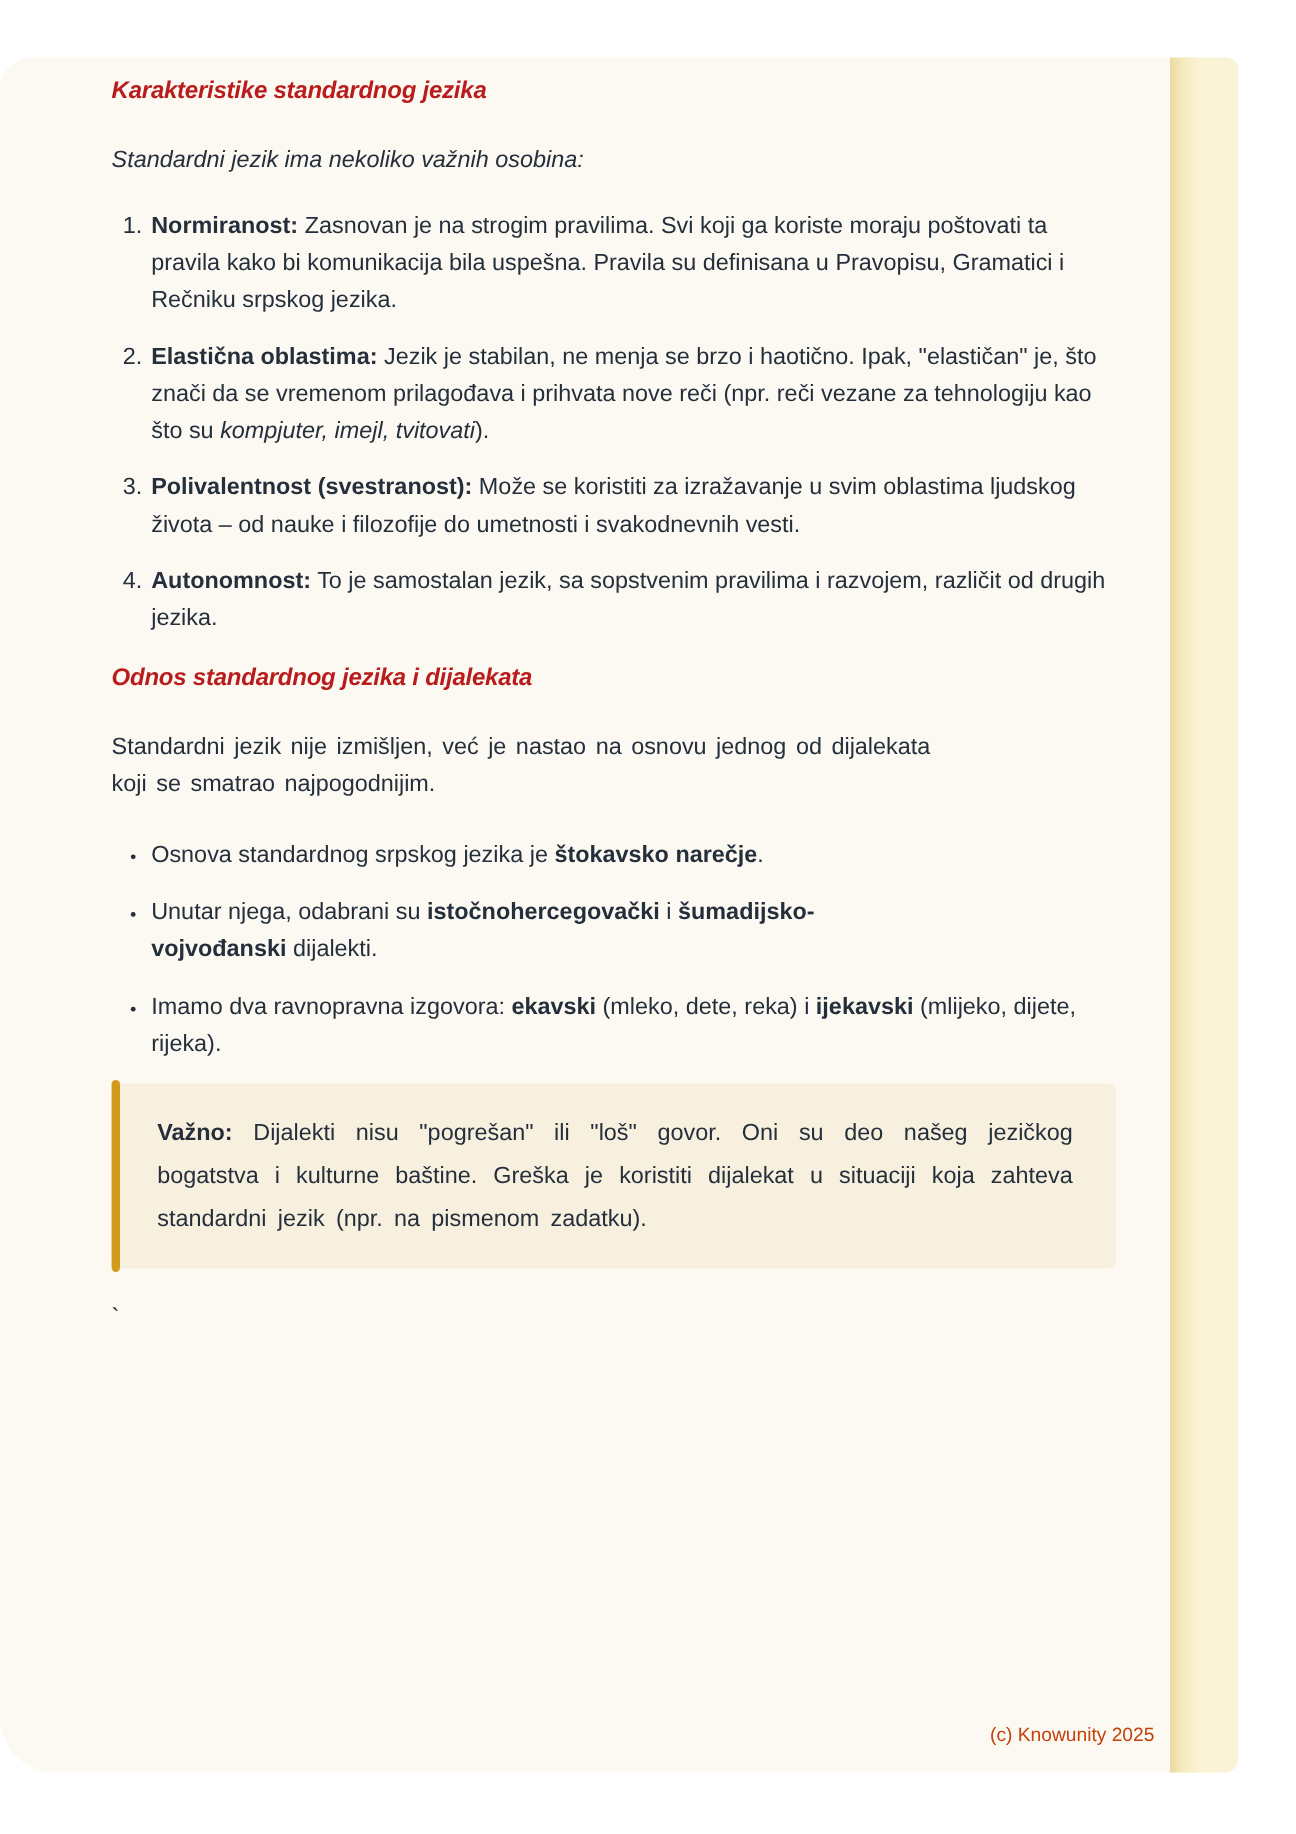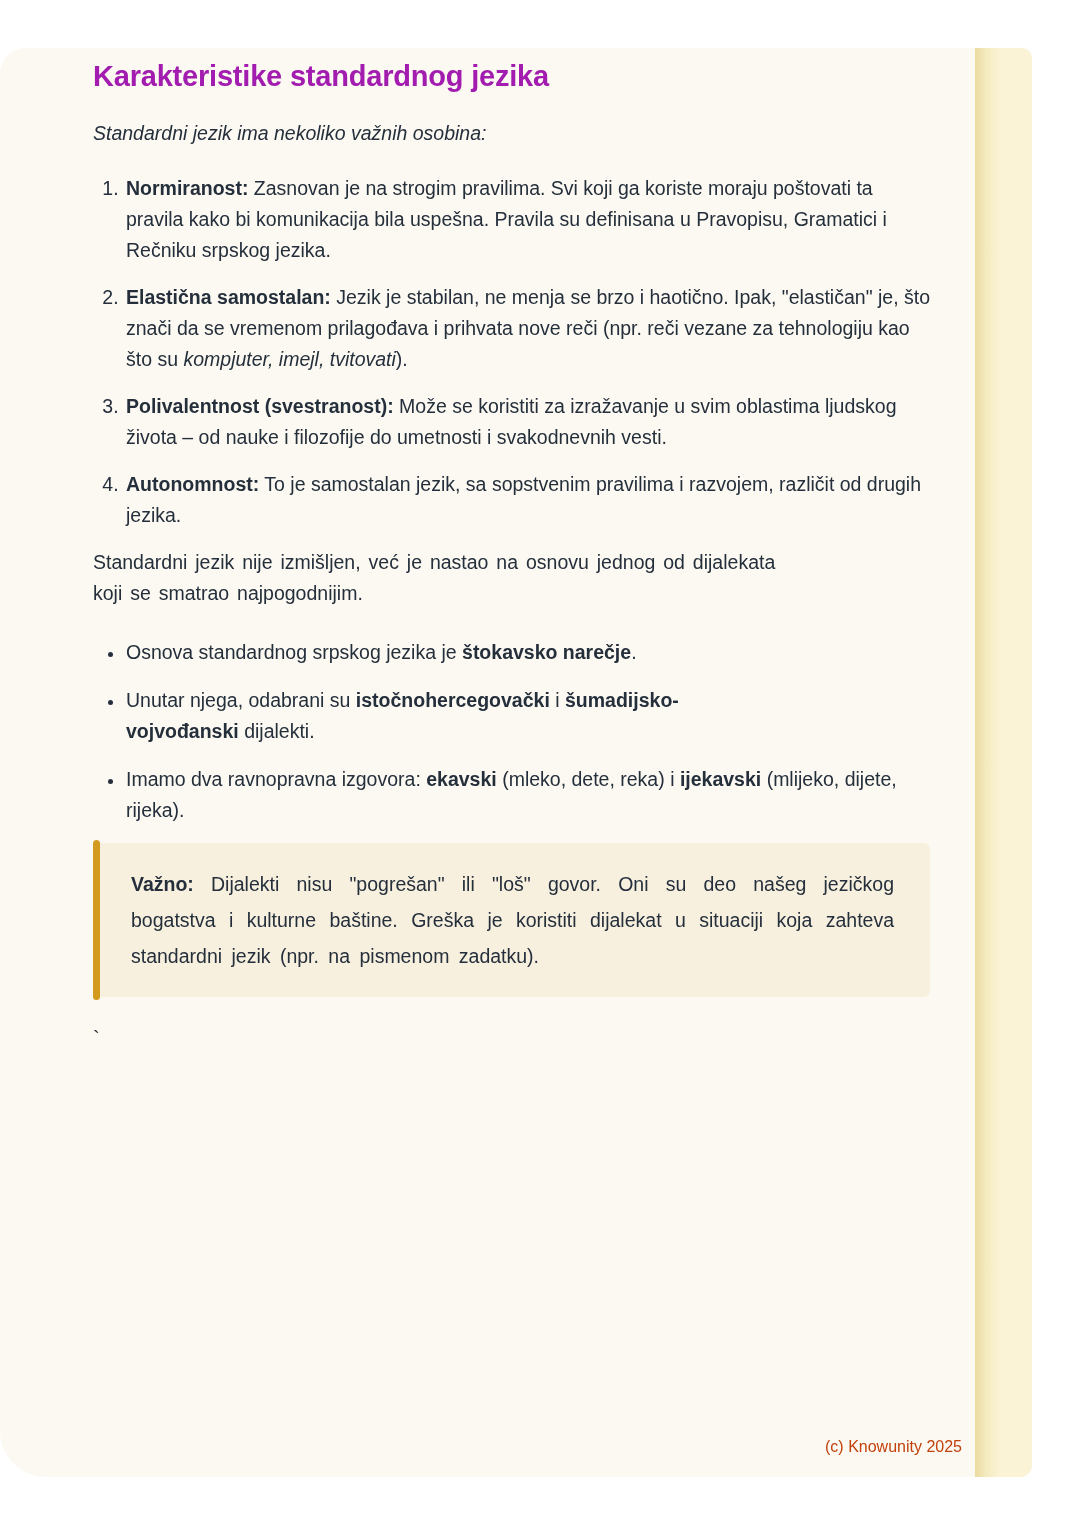--- a/index.html
+++ b/index.html
@@ -25,26 +25,27 @@
     border-radius: 0 10px 12px 0;
   }
   .content {
     position: relative;
     padding: 10px 102px 0 93px;
     color: #252F3C;
     font-size: 19.5px;
     line-height: 31px;
   }
   h1.section-heading {
-    color: #a21caf;
-    font-size: 29px;
+    color: #b91c1c;
+    font-size: 20px;
     line-height: 36px;
     font-weight: bold;
     letter-spacing: -0.2px;
     margin: 0 0 24px 0;
+    font-style: italic;
   }
   p.intro { margin: 0 0 24px 0; font-style: italic; }
   ol.numbered-list {
     margin: 0 0 16px 0;
     padding-left: 31px;
   }
   ol.numbered-list > li { margin-bottom: 16px; padding-left: 2px; }
   ul.bullet-list {
     margin: 28px 0 0 0;
     padding-left: 31px;
@@ -99,25 +100,26 @@
   <div class="edge-strip"></div>
 
   <div class="content">
 
     <h1 class="section-heading">Karakteristike standardnog jezika</h1>
 
     <p class="intro">Standardni jezik ima nekoliko važnih osobina:</p>
 
     <ol class="numbered-list">
       <li><span class="seg-bold">Normiranost:</span><span class="seg-normal"> Zasnovan je na strogim pravilima. Svi koji ga koriste moraju poštovati ta pravila kako bi komunikacija bila uspešna. Pravila su definisana u Pravopisu, Gramatici i Rečniku srpskog jezika.</span></li>
-      <li><span class="seg-bold">Elastična samostalan:</span><span class="seg-normal"> Jezik je stabilan, ne menja se brzo i haotično. Ipak, "elastičan" je, što znači da se vremenom prilagođava i prihvata nove reči (npr. reči vezane za tehnologiju kao što su </span><span class="seg-italic">kompjuter, imejl, tvitovati</span><span class="seg-normal">).</span></li>
+      <li><span class="seg-bold">Elastična oblastima:</span><span class="seg-normal"> Jezik je stabilan, ne menja se brzo i haotično. Ipak, "elastičan" je, što znači da se vremenom prilagođava i prihvata nove reči (npr. reči vezane za tehnologiju kao što su </span><span class="seg-italic">kompjuter, imejl, tvitovati</span><span class="seg-normal">).</span></li>
       <li><span class="seg-bold">Polivalentnost (svestranost):</span><span class="seg-normal"> Može se koristiti za izražavanje u svim oblastima ljudskog života – od nauke i filozofije do umetnosti i svakodnevnih vesti.</span></li>
       <li><span class="seg-bold">Autonomnost:</span><span class="seg-normal"> To je samostalan jezik, sa sopstvenim pravilima i razvojem, različit od drugih jezika.</span></li>
     </ol>
 
+    <h1 class="section-heading">Odnos standardnog jezika i dijalekata</h1>
 
     <p class="justified"><span class="seg-normal">Standardni jezik nije izmišljen, već je nastao na osnovu jednog od dijalekata</span><br><span class="seg-normal">koji se smatrao najpogodnijim.</span></p>
 
     <ul class="bullet-list">
       <li><span class="seg-normal">Osnova standardnog srpskog jezika je </span><span class="seg-bold">štokavsko narečje</span><span class="seg-normal">.</span></li>
       <li><span class="seg-normal">Unutar njega, odabrani su </span><span class="seg-bold">istočnohercegovački</span><span class="seg-normal"> i </span><span class="seg-bold">šumadijsko-</span><br><span class="seg-bold">vojvođanski</span><span class="seg-normal"> dijalekti.</span></li>
       <li><span class="seg-normal">Imamo dva ravnopravna izgovora: </span><span class="seg-bold">ekavski</span><span class="seg-normal"> (mleko, dete, reka) i </span><span class="seg-bold">ijekavski</span><span class="seg-normal"> (mlijeko, dijete, rijeka).</span></li>
     </ul>
 
     <div class="callout">

